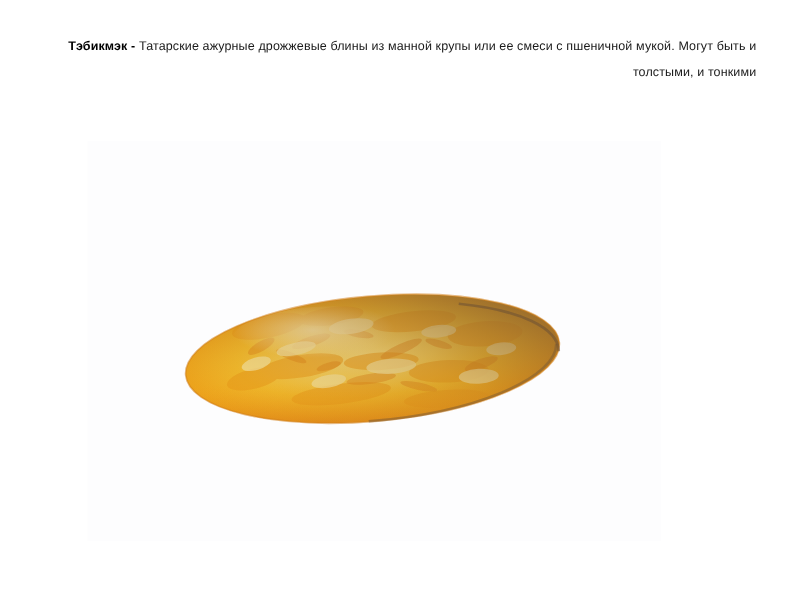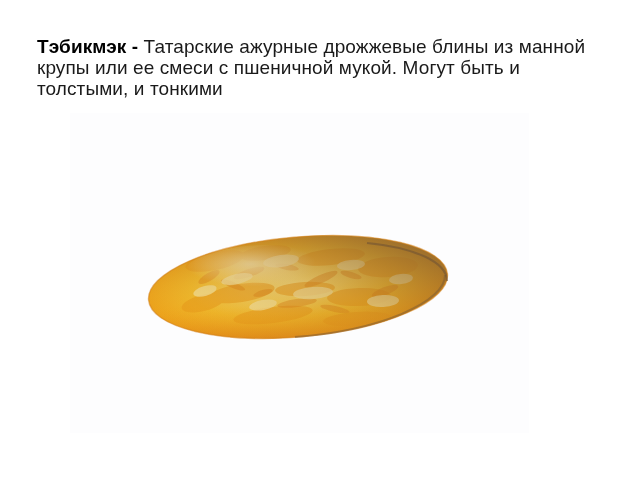--- a/index.html
+++ b/index.html
@@ -20,25 +20,25 @@
     height: 480px;
     background: #ffffff;
   }
 
   
   .caption {
     position: absolute;
     left: 37px;
     top: 17px;
     width: 568px;
-    font-size: 19px;
+    font-size: 10px;
     line-height: 21px;
     color: #1a1a1a;
     letter-spacing: 0.1px;
-    text-align: left;
+    text-align: right;
   }
   .caption .term {
     font-weight: bold;
     color: #000000;
   }
   .caption .body-text {
     font-weight: normal;
   }
 
   

